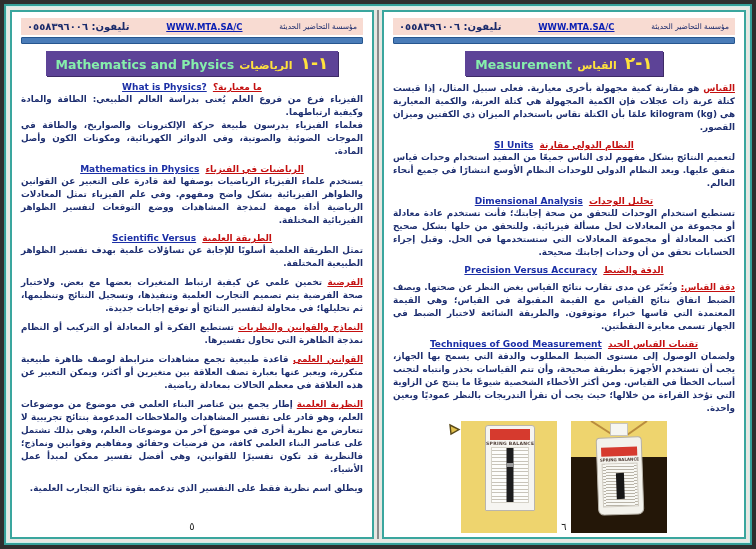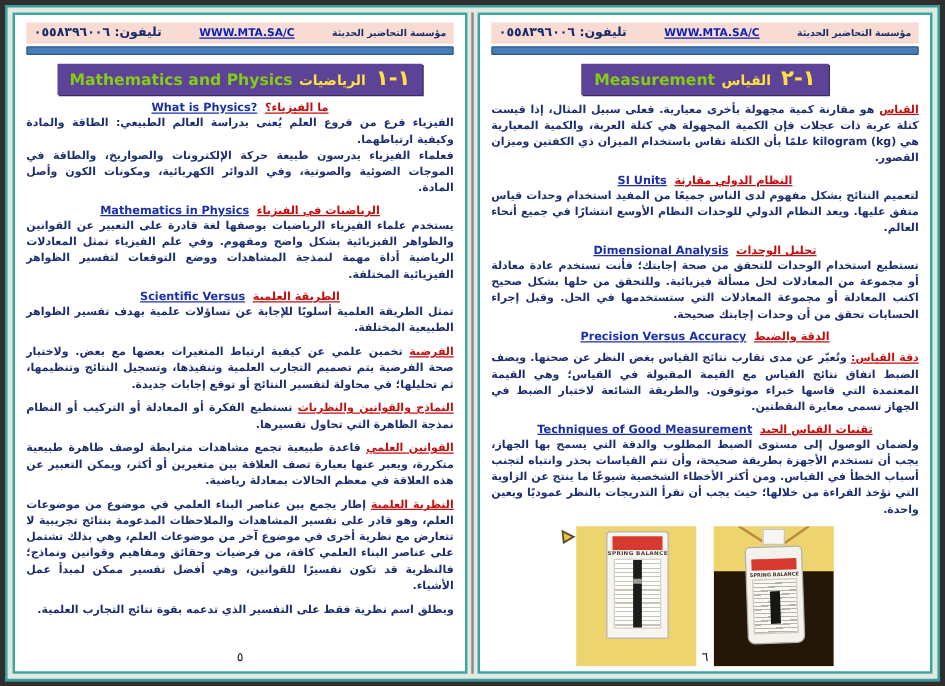--- a/index.html
+++ b/index.html
@@ -2,30 +2,30 @@
 <html lang="ar"><head>
 <meta charset="utf-8">
 <style>
   html,body{margin:0;padding:0;}
   .canvas{width:756px;height:549px;box-sizing:border-box;background:#2e2e2e;padding:4px;font-family:"DejaVu Sans",sans-serif;}
   .frame{width:100%;height:100%;box-sizing:border-box;border:2px solid #35a099;box-shadow:inset 0 0 0 1px #cdeeea;background:#e7e7e2;padding:4px;display:flex;align-items:stretch;}
   .page{flex:1;background:#ffffff;border:2px solid #3aa69e;box-sizing:border-box;padding:6px 9px 4px;position:relative;direction:rtl;overflow:hidden;}
   .spine{width:2px;background:#8b8b8b;margin:0 3px;}
 
   .phead{background:#f8dbd2;display:flex;justify-content:space-between;align-items:center;padding:3px 6px;}
-  .org{color:#1a2a6b;font-size:7.5px;font-weight:bold;}
+  .org{color:#1a2a6b;font-size:7.5px;font-weight:normal;}
   .site{color:#0a1fb4;font-size:8.5px;font-weight:bold;text-decoration:underline;direction:ltr;unicode-bidi:embed;}
   .phone{color:#1a2a6b;font-size:10px;font-weight:bold;}
   .bluebar{height:5px;background:#4a7cb8;border:1px solid #27568f;border-radius:1px;margin-top:2px;}
 
   .title-row{text-align:center;margin:7px 0 6px;}
   .title-box{display:inline-block;background:#5d4397;padding:2px 10px 3px;box-shadow:1px 1px 0 #3d2b66;}
   .title-box .num{color:#ffe23d;font-weight:bold;font-size:17px;margin-left:3px;}
   .title-box .t-ar{color:#ffe23d;font-weight:bold;font-size:11px;}
-  .title-box .t-en{color:#84cc16;font-weight:bold;font-size:12.5px;direction:ltr;unicode-bidi:embed;}
+  .title-box .t-en{color:#86efac;font-weight:bold;font-size:12.5px;direction:ltr;unicode-bidi:embed;}
 
   .sec{margin-bottom:6px;}
   .sec-head{text-align:center;font-weight:bold;font-size:9px;margin-bottom:1px;}
   .h-ar{color:#c40f0f;text-decoration:underline;}
   .h-en{color:#1b2fa6;text-decoration:underline;direction:ltr;unicode-bidi:embed;margin-right:3px;}
   .para{color:#1e2f70;font-weight:bold;font-size:8.8px;line-height:1.48;text-align:justify;}
   .lead{color:#c40f0f;text-decoration:underline;}
   .pnum{position:absolute;bottom:5px;left:0;right:0;text-align:center;color:#1a1a1a;font-size:10px;}
 
   
@@ -66,21 +66,21 @@
       <div class="title-row">
         <span class="title-box">
           <span class="num">١-١</span>
           <span class="t-ar">الرياضيات</span>
           <span class="t-en">Mathematics and Physics</span>
         </span>
       </div>
 
       <div class="sec">
         <div class="sec-head">
-          <span class="h-ar">ما الفيزياء؟</span>
+          <span class="h-ar">ما معيارية؟</span>
           <span class="h-en">What is Physics?</span>
         </div>
         <div class="para">الفيزياء فرع من فروع العلم يُعنى بدراسة العالم الطبيعي: الطاقة والمادة وكيفية ارتباطهما.</div>
         <div class="para">فعلماء الفيزياء يدرسون طبيعة حركة الإلكترونات والصواريخ، والطاقة في الموجات الضوئية والصوتية، وفي الدوائر الكهربائية، ومكونات الكون وأصل المادة.</div>
       </div>
 
       <div class="sec">
         <div class="sec-head">
           <span class="h-ar">الرياضيات في الفيزياء</span>
           <span class="h-en">Mathematics in Physics</span>

